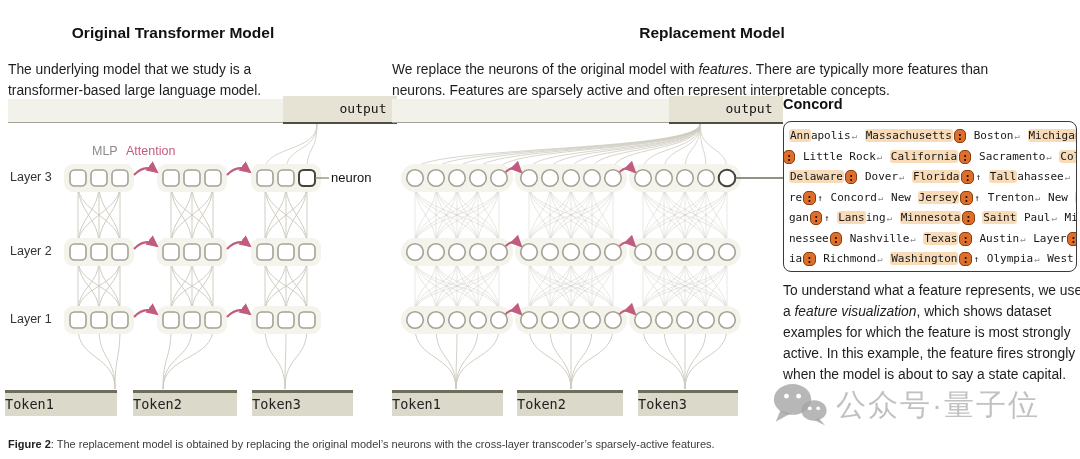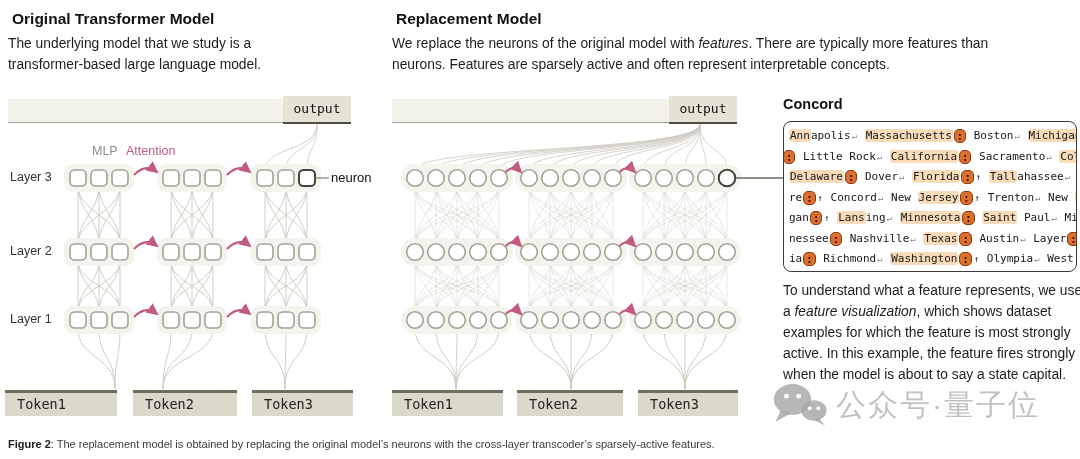--- a/index.html
+++ b/index.html
@@ -1,29 +1,29 @@
 <!DOCTYPE html>
 <html><head>
 <meta charset="utf-8">
 <style>
   html,body{margin:0;padding:0;background:#fff;}
   .canvas{position:relative;width:1080px;height:459px;background:#fff;overflow:hidden;
           font-family:"Liberation Sans",sans-serif;color:#1a1a1a;}
   .abs{position:absolute;}
-  h2.blocktitle{margin:4px;font-size:15.5px;font-weight:700;color:#111;}
+  h2.blocktitle{margin:18px;font-size:15.5px;font-weight:700;color:#111;text-align:center;}
   p.blockpara{margin:6px 0 0 0;font-size:13.8px;line-height:1.52;color:#1d1d1d;}
   .ital{font-style:italic;}
   
   .topbar{background:#f2f1ea;border-bottom:1.5px solid #a5a396;}
   .outbox{background:#e6e3d5;border-bottom:2.5px solid #504e42;
           font-family:"DejaVu Sans Mono",monospace;font-size:13px;color:#111;
-          text-align:center;line-height:25px;}
+          text-align:center;line-height:25px;padding-left:46px;}
   .tokbox{background:#dbd9ca;border-top:3px solid #6f6d5c;box-sizing:border-box;
           font-family:"DejaVu Sans Mono",monospace;font-size:13.5px;color:#222;
-          padding-left:12px;line-height:22px;height:26px;}
+          line-height:22px;height:26px;}
   .layerlab{font-size:12.5px;color:#333;}
   .mlplab{font-size:12.5px;color:#8c8c8c;}
   .attlab{font-size:12.5px;color:#c25c7e;text-align:center;}
   .neuronlab{font-size:13px;color:#111;}
   
   .ftitle{font-size:14.5px;font-weight:700;color:#111;}
   .fbox{box-sizing:border-box;width:294px;height:151px;border:1.5px solid #3a3a3a;border-radius:8px;
         background:#fff;overflow:hidden;padding:4px 0 0 5px;}
   .fline{white-space:nowrap;font-family:"DejaVu Sans Mono",monospace;font-size:11px;
          line-height:20.5px;height:20.5px;color:#161616;}

